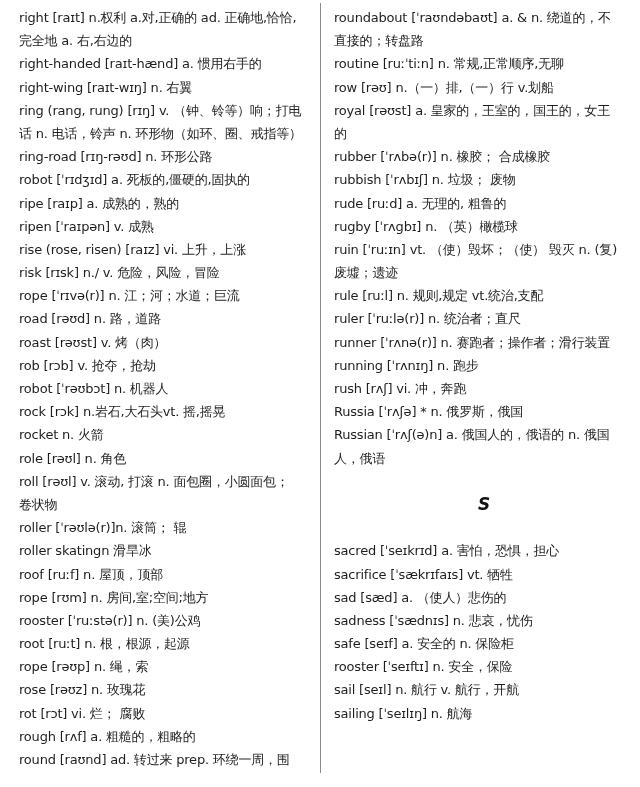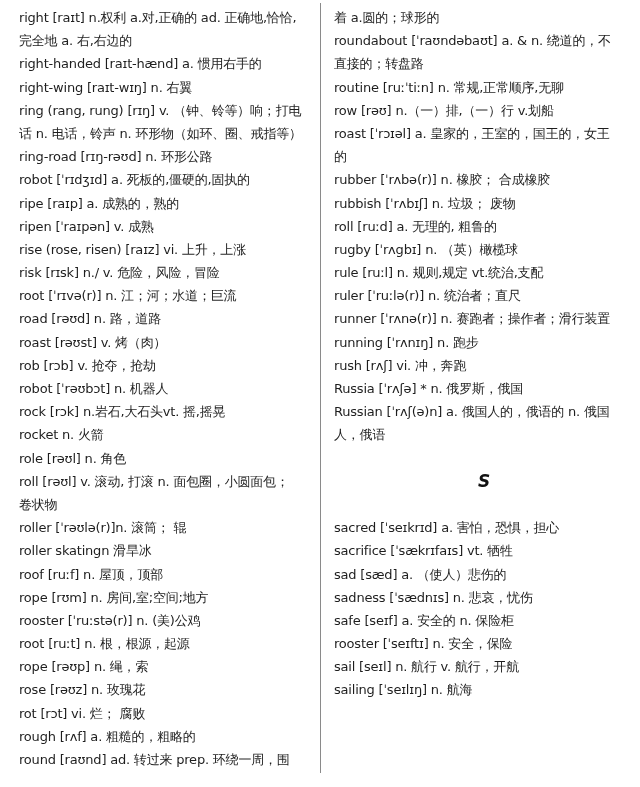--- a/index.html
+++ b/index.html
@@ -37,21 +37,21 @@
     <div class="line">right-handed [raɪt-hænd]  a. 惯用右手的</div>
     <div class="line">right-wing [raɪt-wɪŋ] n. 右翼</div>
     <div class="line">ring (rang, rung) [rɪŋ] v. （钟、铃等）响；打电</div>
     <div class="line">话  n. 电话，铃声  n. 环形物（如环、圈、戒指等）</div>
     <div class="line">ring-road [rɪŋ-rəʊd] n. 环形公路</div>
     <div class="line">robot [ˈrɪdʒɪd]  a. 死板的,僵硬的,固执的</div>
     <div class="line">ripe [raɪp]  a. 成熟的，熟的</div>
     <div class="line">ripen [ˈraɪpən]  v. 成熟</div>
     <div class="line">rise (rose, risen) [raɪz] vi. 上升，上涨</div>
     <div class="line">risk [rɪsk] n./ v. 危险，风险，冒险</div>
-    <div class="line">root [ˈrɪvə(r)]  n. 江；河；水道；巨流</div>
+    <div class="line">rope [ˈrɪvə(r)]  n. 江；河；水道；巨流</div>
     <div class="line">road [rəʊd]  n. 路，道路</div>
     <div class="line">roast [rəʊst]  v. 烤（肉）</div>
     <div class="line">rob [rɔb]  v. 抢夺，抢劫</div>
     <div class="line">robot [ˈrəʊbɔt]  n. 机器人</div>
     <div class="line">rock [rɔk] n.岩石,大石头vt. 摇,摇晃</div>
     <div class="line">rocket n. 火箭</div>
     <div class="line">role [rəʊl]  n. 角色</div>
     <div class="line">roll [rəʊl] v. 滚动, 打滚  n. 面包圈，小圆面包；</div>
     <div class="line">卷状物</div>
     <div class="line">roller [ˈrəʊlə(r)]n. 滚筒； 辊</div>
@@ -63,31 +63,32 @@
     <div class="line">rope [rəʊp]  n. 绳，索</div>
     <div class="line">rose [rəʊz] n. 玫瑰花</div>
     <div class="line">rot [rɔt] vi. 烂； 腐败</div>
     <div class="line">rough [rʌf] a. 粗糙的，粗略的</div>
     <div class="line">round [raʊnd] ad. 转过来  prep. 环绕一周，围</div>
   </div>
 
   <div class="divider"></div>
 
   <div class="col col-right">
-    <div class="line">着  a.圆的；球形的</div>
     <div class="line">roundabout [ˈraʊndəbaʊt] a. &amp; n. 绕道的，不</div>
     <div class="line">直接的；转盘路</div>
     <div class="line">routine [ruːˈtiːn]  n. 常规,正常顺序,无聊</div>
     <div class="line">row [rəʊ] n.（一）排,（一）行  v.划船</div>
-    <div class="line">roast [ˈrɔɪəl] a. 皇家的，王室的，国王的，女王</div>
+    <div class="line">royal [rəʊst] a. 皇家的，王室的，国王的，女王</div>
     <div class="line">的</div>
     <div class="line">rubber [ˈrʌbə(r)]  n. 橡胶； 合成橡胶</div>
     <div class="line">rubbish [ˈrʌbɪʃ] n. 垃圾； 废物</div>
-    <div class="line">roll [ruːd] a. 无理的, 粗鲁的</div>
+    <div class="line">rude [ruːd] a. 无理的, 粗鲁的</div>
     <div class="line">rugby [ˈrʌgbɪ] n. （英）橄榄球</div>
+    <div class="line">ruin [ˈruːɪn] vt. （使）毁坏；（使） 毁灭  n. (复)</div>
+    <div class="line">废墟；遗迹</div>
     <div class="line">rule [ruːl]  n. 规则,规定  vt.统治,支配</div>
     <div class="line">ruler [ˈruːlə(r)]  n. 统治者；直尺</div>
     <div class="line">runner [ˈrʌnə(r)]  n. 赛跑者；操作者；滑行装置</div>
     <div class="line">running [ˈrʌnɪŋ] n. 跑步</div>
     <div class="line">rush [rʌʃ] vi. 冲，奔跑</div>
     <div class="line">Russia [ˈrʌʃə] * n. 俄罗斯，俄国</div>
     <div class="line">Russian [ˈrʌʃ(ə)n] a. 俄国人的，俄语的  n. 俄国</div>
     <div class="line">人，俄语</div>
 
     <div class="section-letter">S</div>

